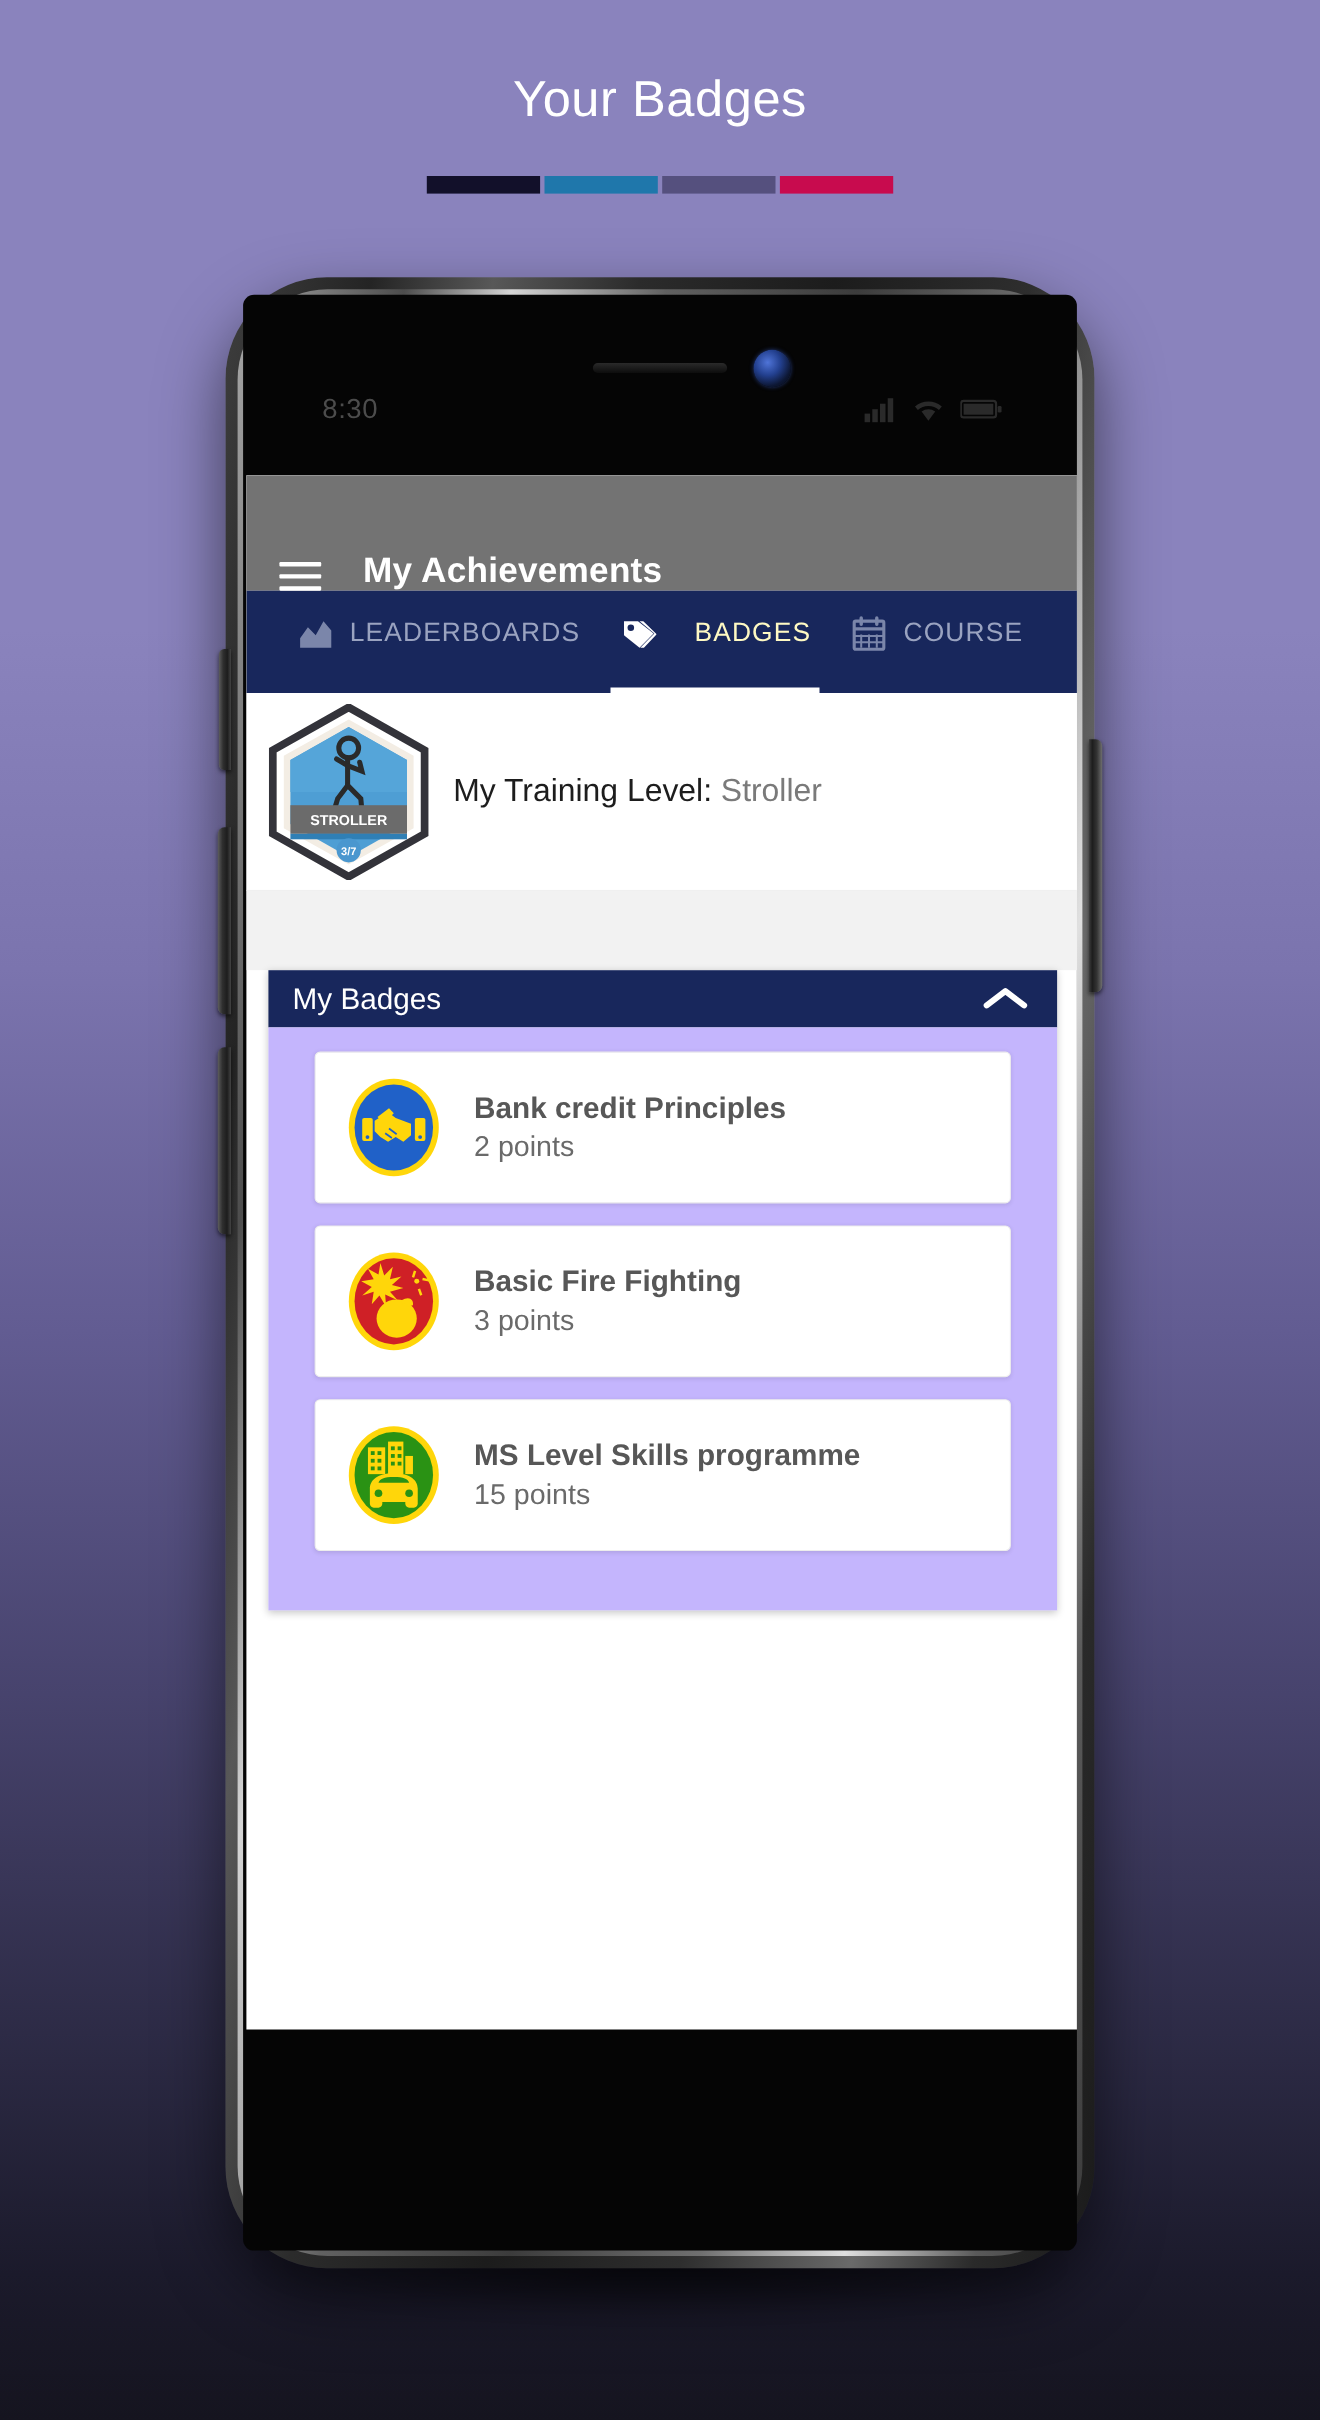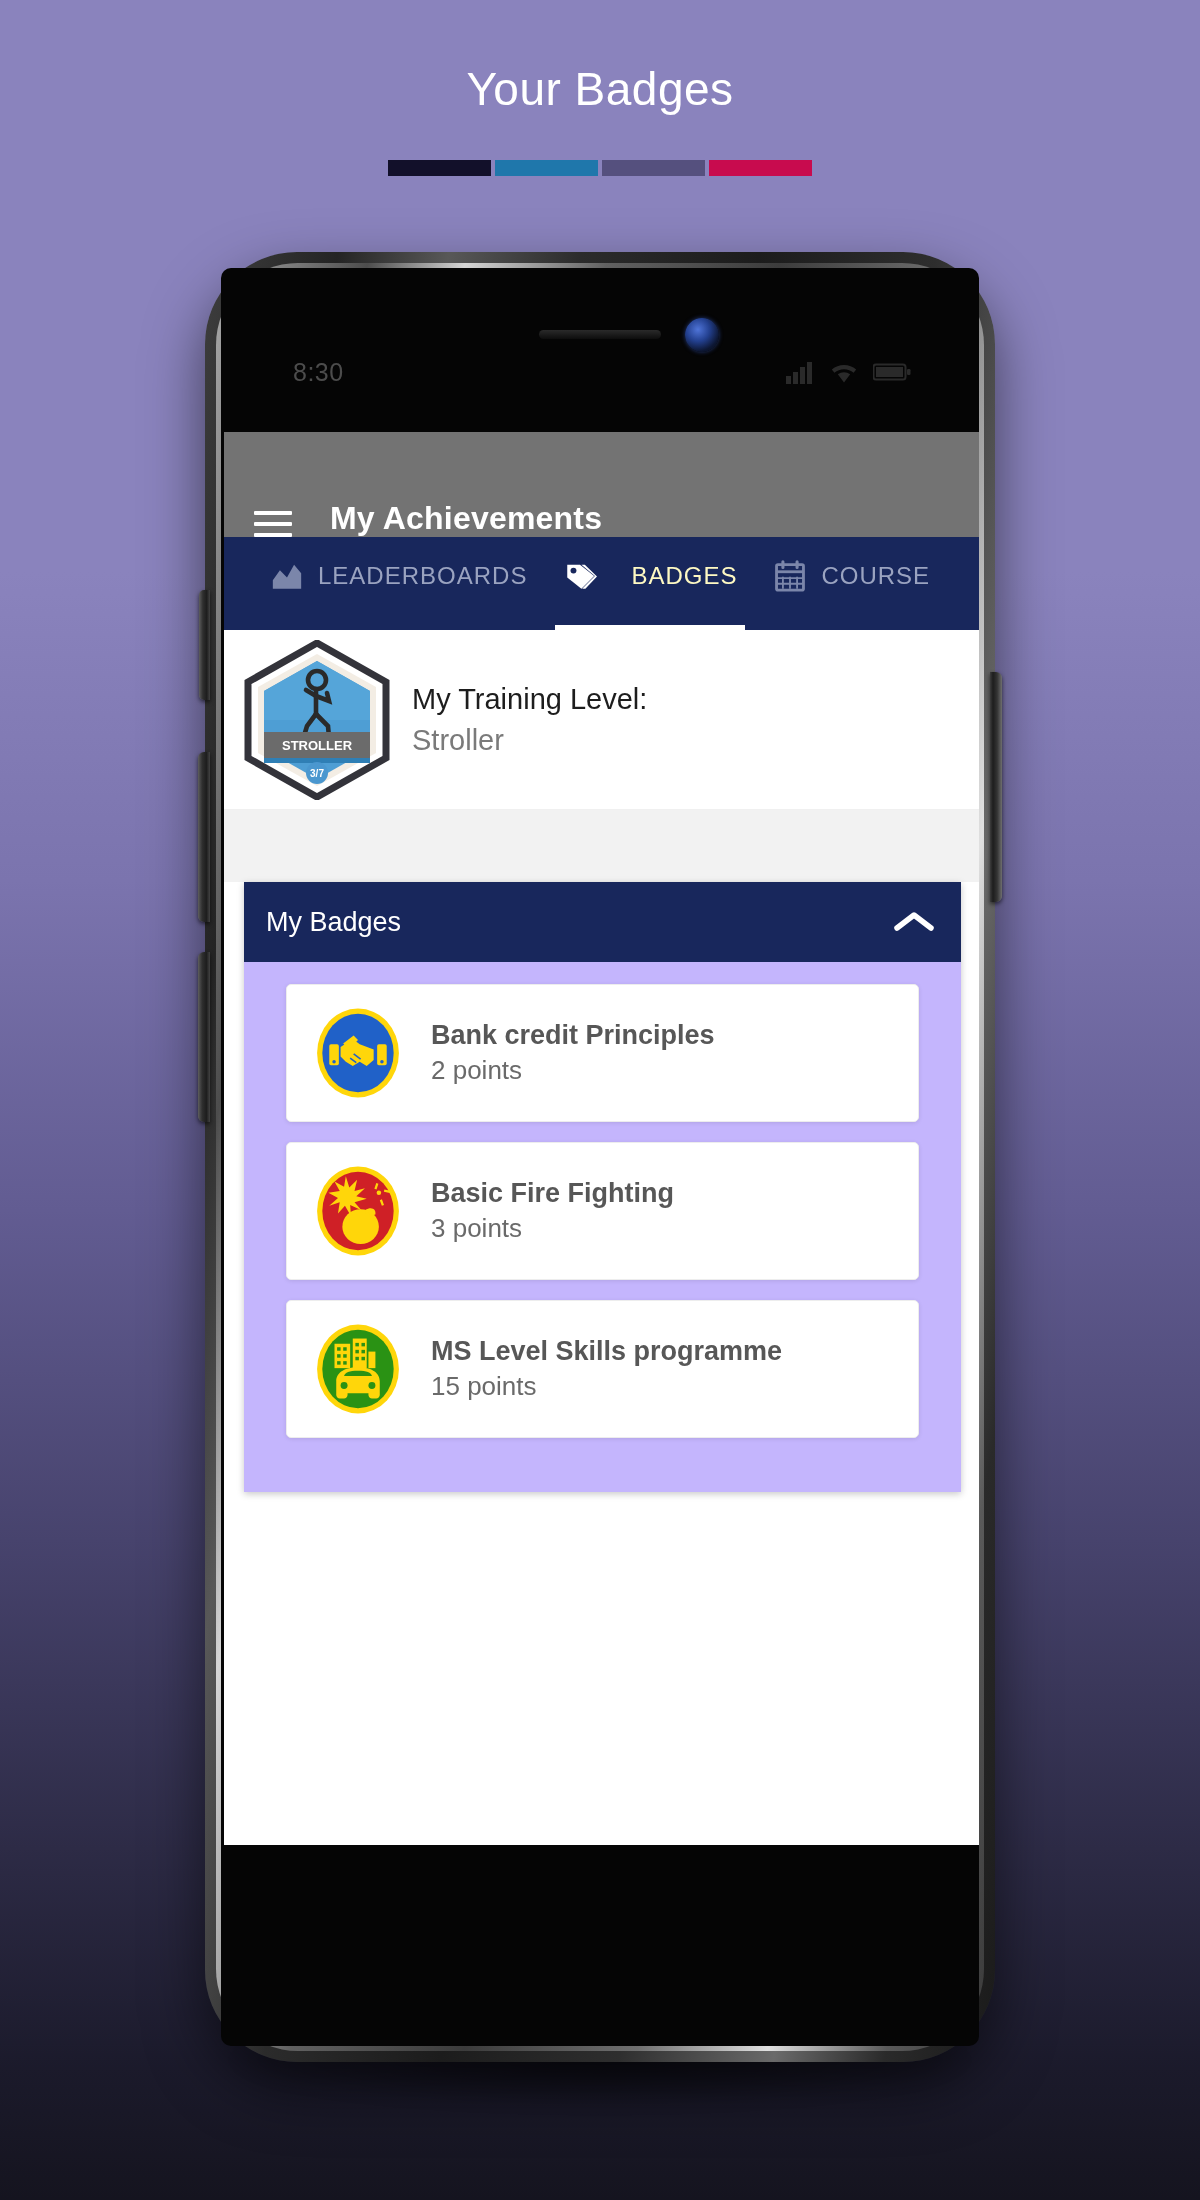--- a/index.html
+++ b/index.html
@@ -180,35 +180,35 @@
   
   .level-card {
     background: #ffffff;
     height: 180px;
     display: flex;
     align-items: center;
     padding-left: 20px;
     gap: 22px;
     border-bottom: 1px solid #f0f0f0;
   }
-  .level-text { display: flex; flex-direction: column; gap: 8px; }
+  .level-text { display: flex; flex-direction: row; gap: 8px; }
   .level-title { font-size: 29px; color: #1d1d1d; font-weight: 400; }
   .level-value { font-size: 29px; color: #7a7a7a; font-weight: 400; }
 
   .board-gap { height: 72px; background: #f2f2f2; }
 
   
   .badges-panel {
     margin: 0 20px;
     background: #ffffff;
     box-shadow: 0 2px 7px rgba(0,0,0,0.22);
   }
   .panel-header {
     background: #18275c;
-    height: 80px;
+    height: 52px;
     display: flex;
     align-items: center;
     justify-content: space-between;
     padding: 0 26px 0 22px;
     cursor: pointer;
   }
   .panel-title { color: #ffffff; font-size: 27px; font-weight: 400; }
   .panel-body { padding: 22px 0 34px 0; background: #c4b5fd; }
 
   .badge-row {

